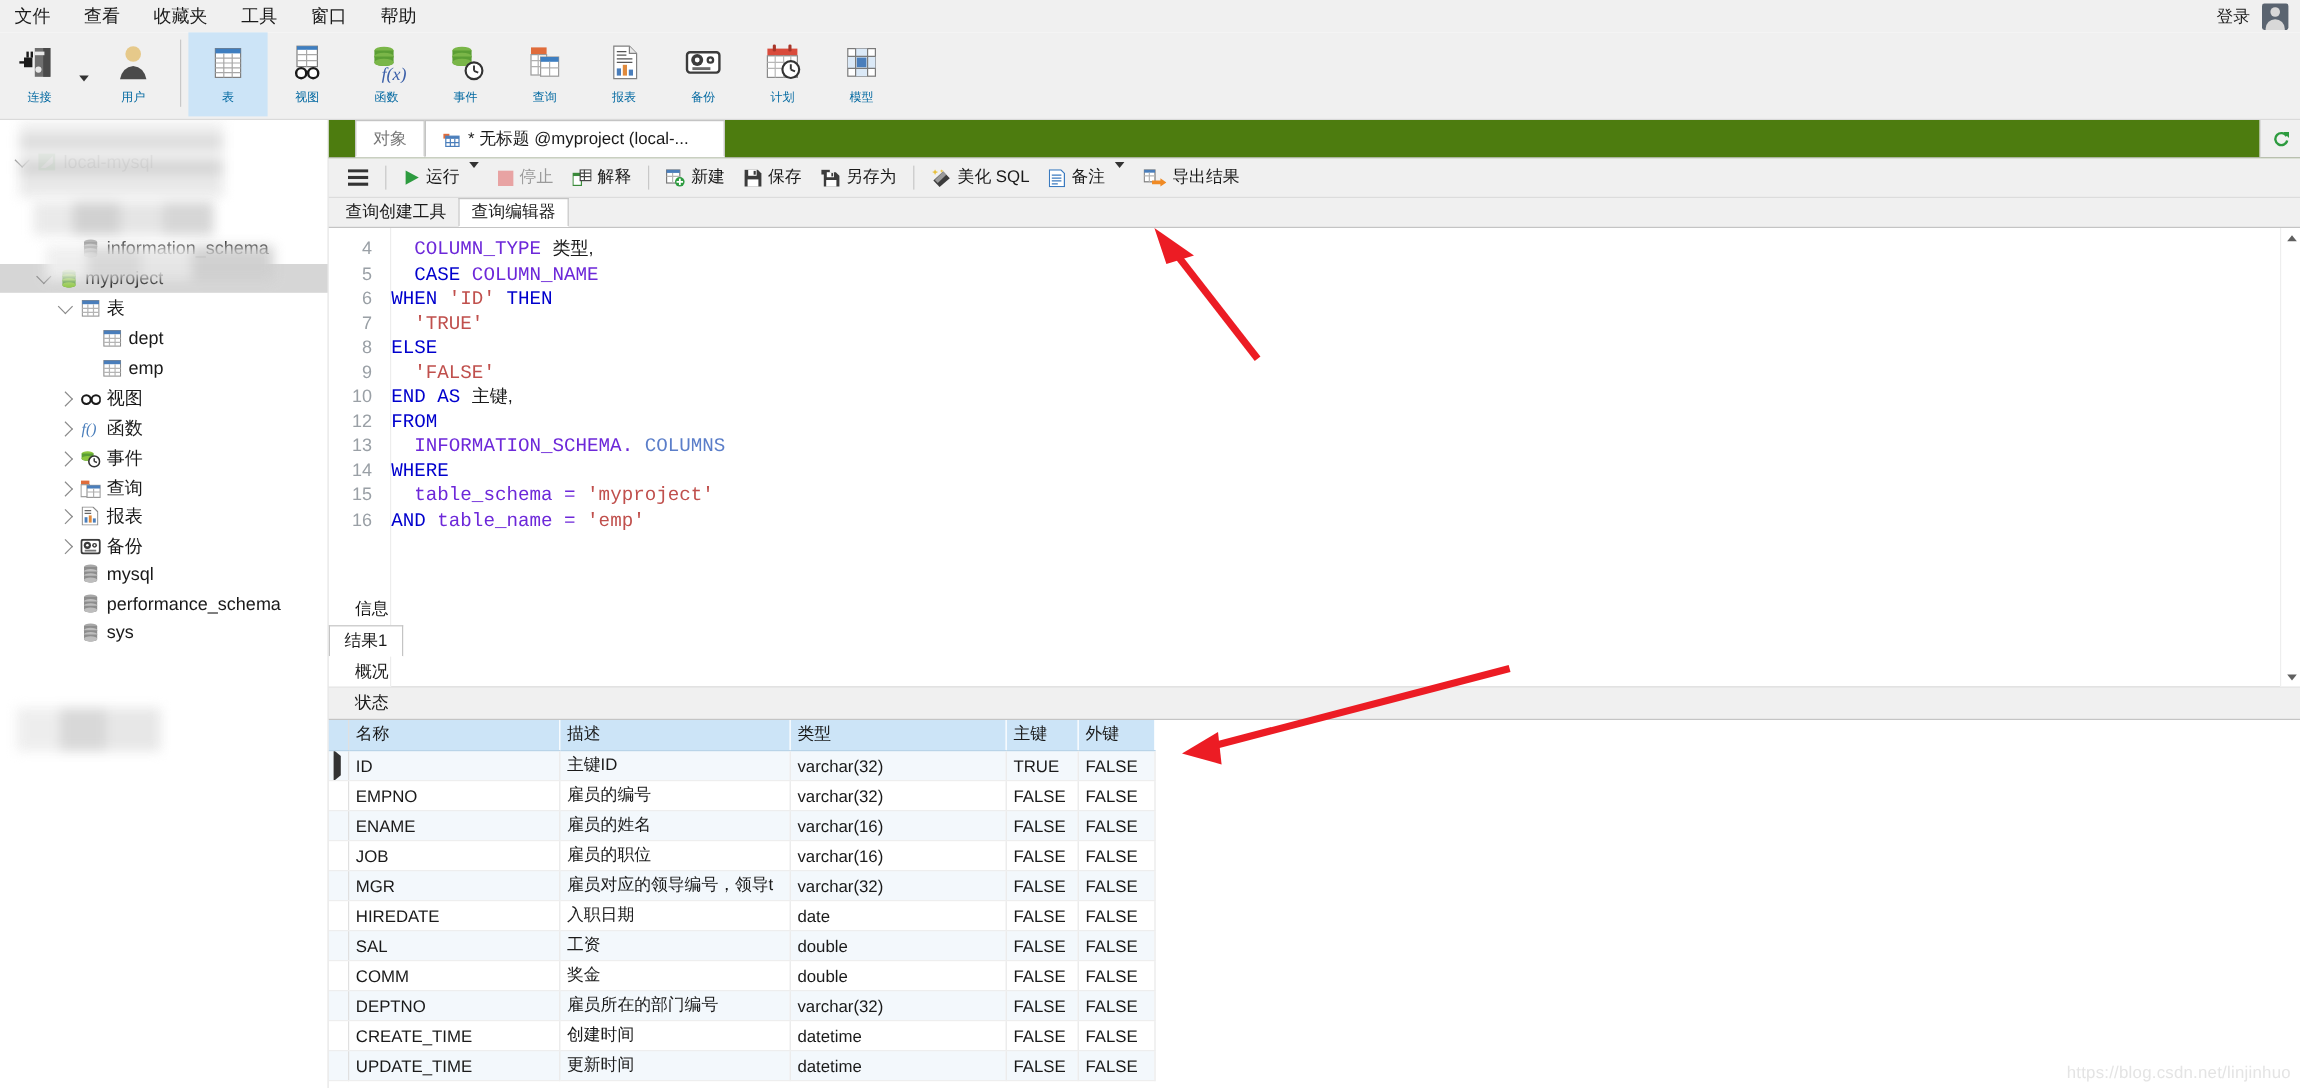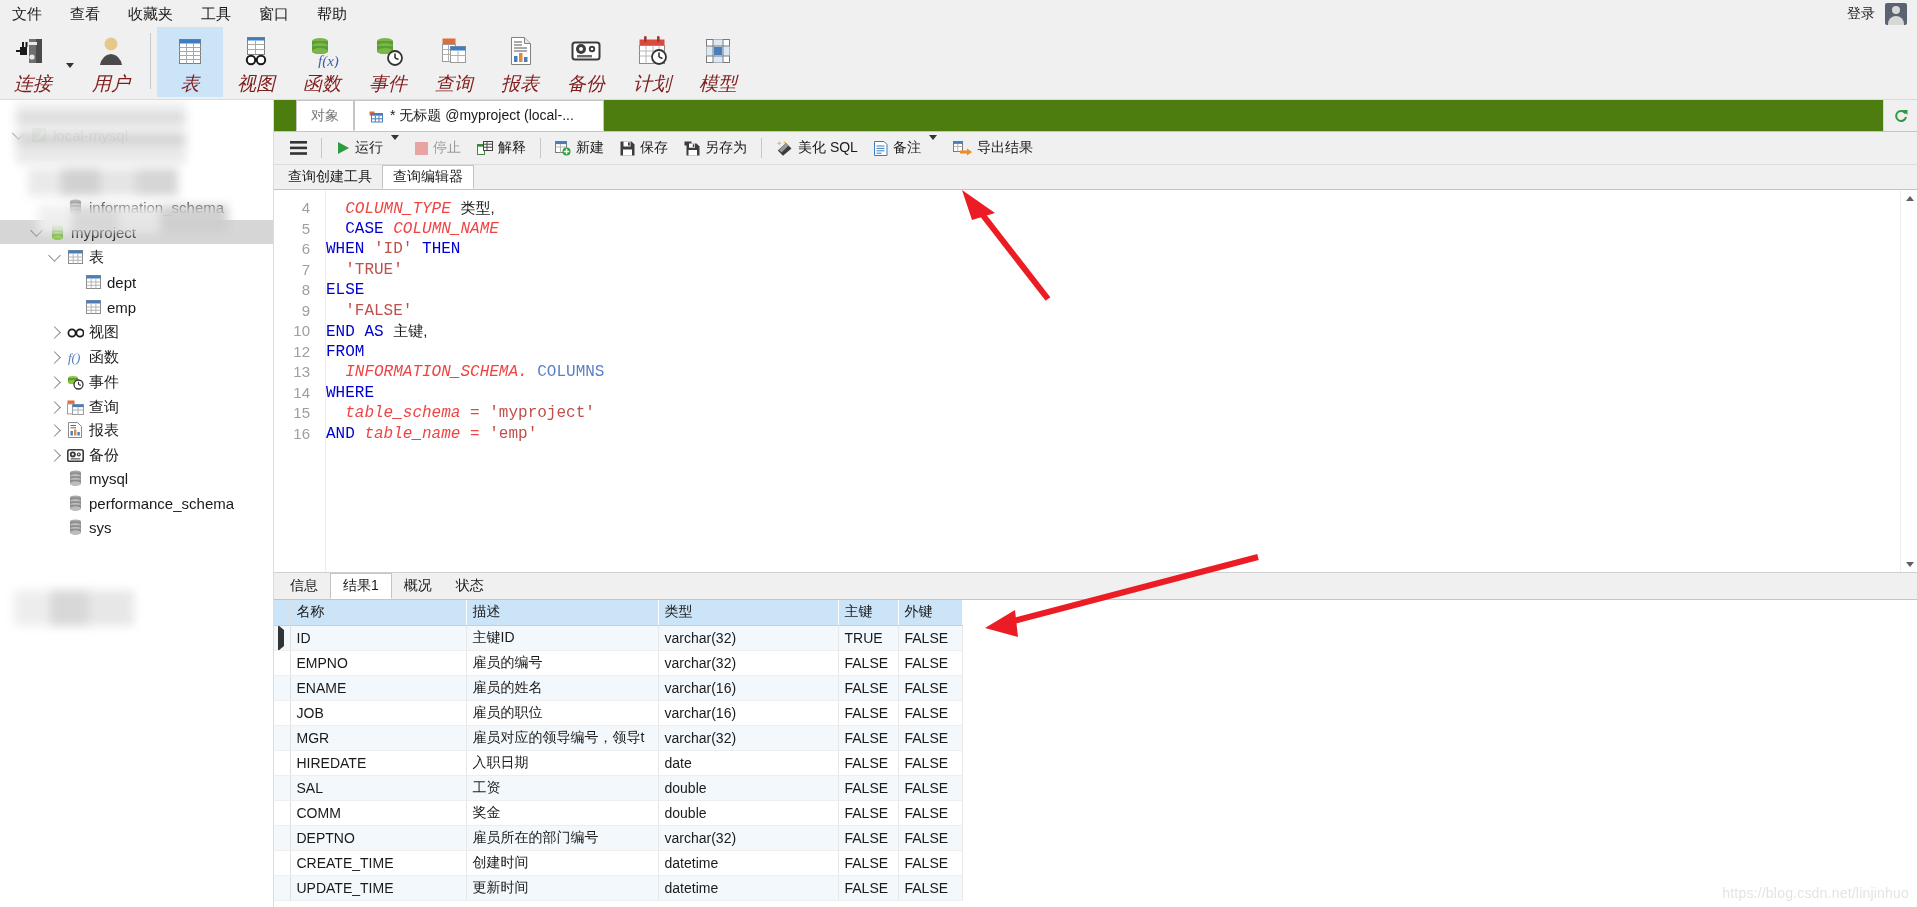--- a/index.html
+++ b/index.html
@@ -50,21 +50,21 @@
     border-bottom: 1px solid #dadada;
   }
   .tb-btn {
     width: 66px; height: 70px;
     display: flex; flex-direction: column; align-items: center;
     justify-content: flex-start; padding-top: 5px;
     cursor: default; position: relative;
   }
   .tb-btn.active { background: #cce4f7; }
   .tb-icon { height: 40px; display: flex; align-items: center; justify-content: center; }
-  .tb-label { font-size: 19px; color: #7f1d1d; margin-top: 2px; white-space: nowrap; font-style: italic; }
+  .tb-label { font-size: 10px; color: #0369a1; margin-top: 2px; white-space: nowrap; }
   .tb-sep { width: 1px; height: 56px; background: #c8c8c8; margin: 6px 6px 0 6px; }
   .tb-caret {
     width: 12px; height: 70px; display: flex; align-items: center; padding-top: 6px;
   }
   .caret-dn {
     width: 0; height: 0; border-left: 4px solid transparent;
     border-right: 4px solid transparent; border-top: 5px solid #333;
   }
 
   
@@ -165,21 +165,21 @@
   .cline { display: flex; height: 20.5px; align-items: center; }
   .lnum {
     width: 44px; text-align: right; padding-right: 8px;
     color: #9aa0a6; font-size: 15px; flex: none;
     font-family: "Liberation Sans", sans-serif;
   }
   .ctext { white-space: pre; margin-left: 8px; }
   .kw  { color: #0000cd; }
   .str { color: #c0504d; }
   .fn  { color: #5b7ec9; }
-  .cn  { color: #ef4444; font-style: italic; }
+  .cn  { color: #6d28d9; }
   .zh  { color: #1a1a1a; font-family: "Liberation Sans","DejaVu Sans",sans-serif; font-size:15px; }
   .caret-ins {
     display:inline-block; width:1.5px; height:16px; background:#000;
     vertical-align:-3px;
   }
   .vscroll-e {
     position:absolute; right:0; top:0; width:17px; height:383px; background:#fff;
     border-left:1px solid #eee;
   }
   .vs-arrow { width:17px; height:17px; display:flex; align-items:center; justify-content:center; }
@@ -889,21 +889,21 @@
       <div class="vs-arrow">
           <span class="tri-up"></span>
         </div>
       <div style="position:absolute;bottom:0;" class="vs-arrow">
           <span class="tri-dn"></span>
         </div>
     </div>
   </div>
 
   <div class="restabs">
-    <div id="restabs" style="display:flex;align-items:flex-end;">
+    <div id="restabs" style="display:flex;align-items:flex-end;flex-direction:column;">
         <div class="restab first">信息</div>
         <div class="restab active">结果1</div>
         <div class="restab">概况</div>
         <div class="restab">状态</div>
       </div>
   </div>
 
   <div class="gridwrap">
     <table class="grid">
       <colgroup>

